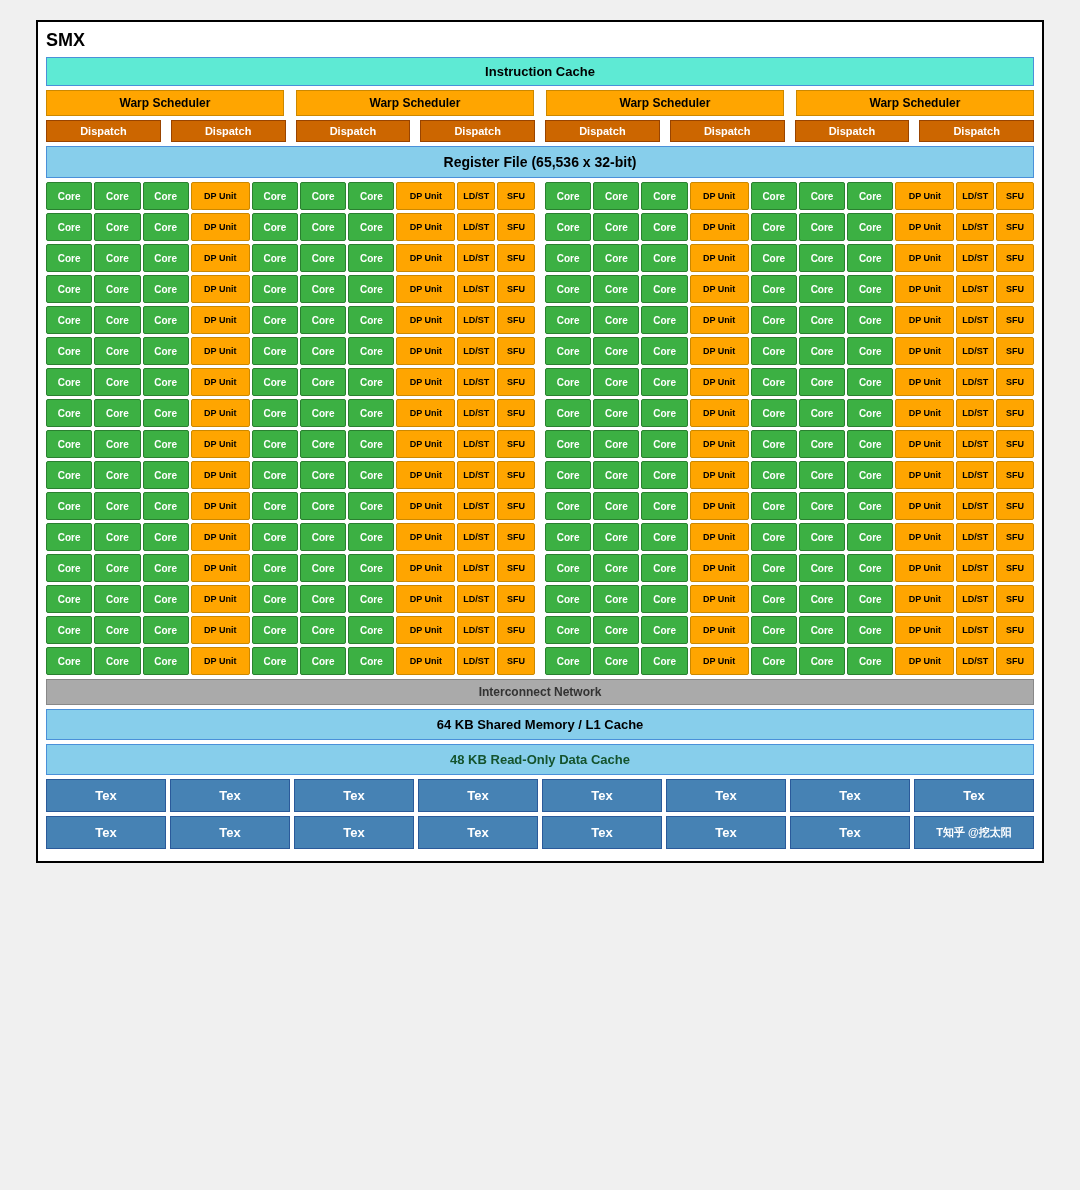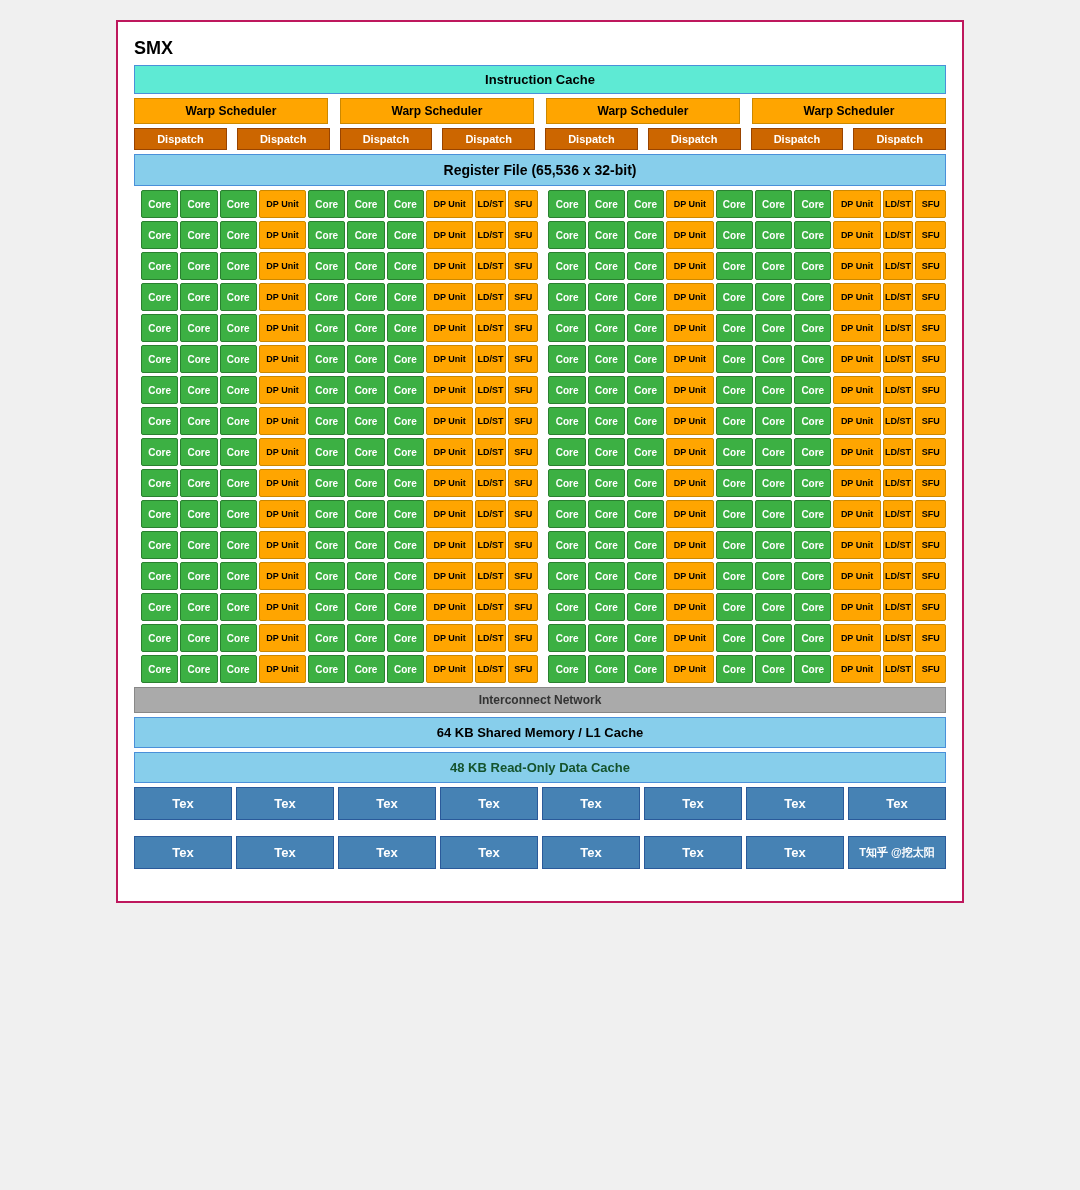--- a/index.html
+++ b/index.html
@@ -5,23 +5,23 @@
     * { box-sizing: border-box; margin: 0; padding: 0; }
     body {
       background: #f0f0f0;
       font-family: Arial, sans-serif;
       display: flex;
       justify-content: center;
       padding: 20px;
     }
     .smx-container {
       background: white;
-      border: 2px solid #be185d;
-      padding: 16px;
-      width: 848px;
+      border: 2px solid #000000;
+      padding: 8px;
+      width: 1008px;
     }
     .smx-title {
       font-size: 18px;
       font-weight: bold;
       margin-bottom: 6px;
       color: #000;
     }
     .instruction-cache {
       background: #5eead4;
       border: 1px solid #4a90d9;
@@ -75,21 +75,20 @@
     .core-grid-area {
       display: flex;
       flex-direction: column;
       gap: 3px;
       margin-bottom: 4px;
     }
     .core-row {
       display: flex;
       gap: 2px;
       align-items: flex-start;
-      margin-left: 7px;
     }
     .cell {
       border-radius: 2px;
       text-align: center;
       font-size: 10px;
       font-weight: bold;
       display: flex;
       align-items: center;
       justify-content: center;
       padding: 3px 1px;
@@ -152,21 +151,21 @@
       text-align: center;
       padding: 7px;
       font-weight: bold;
       font-size: 13px;
       margin-bottom: 4px;
       color: #14532d;
     }
     .tex-row {
       display: flex;
       gap: 4px;
-      margin-bottom: 16px;
+      margin-bottom: 4px;
     }
     .tex-unit {
       background: #4682B4;
       border: 1px solid #2a5a9a;
       text-align: center;
       padding: 8px 0;
       font-weight: bold;
       font-size: 13px;
       flex: 1;
       color: white;

